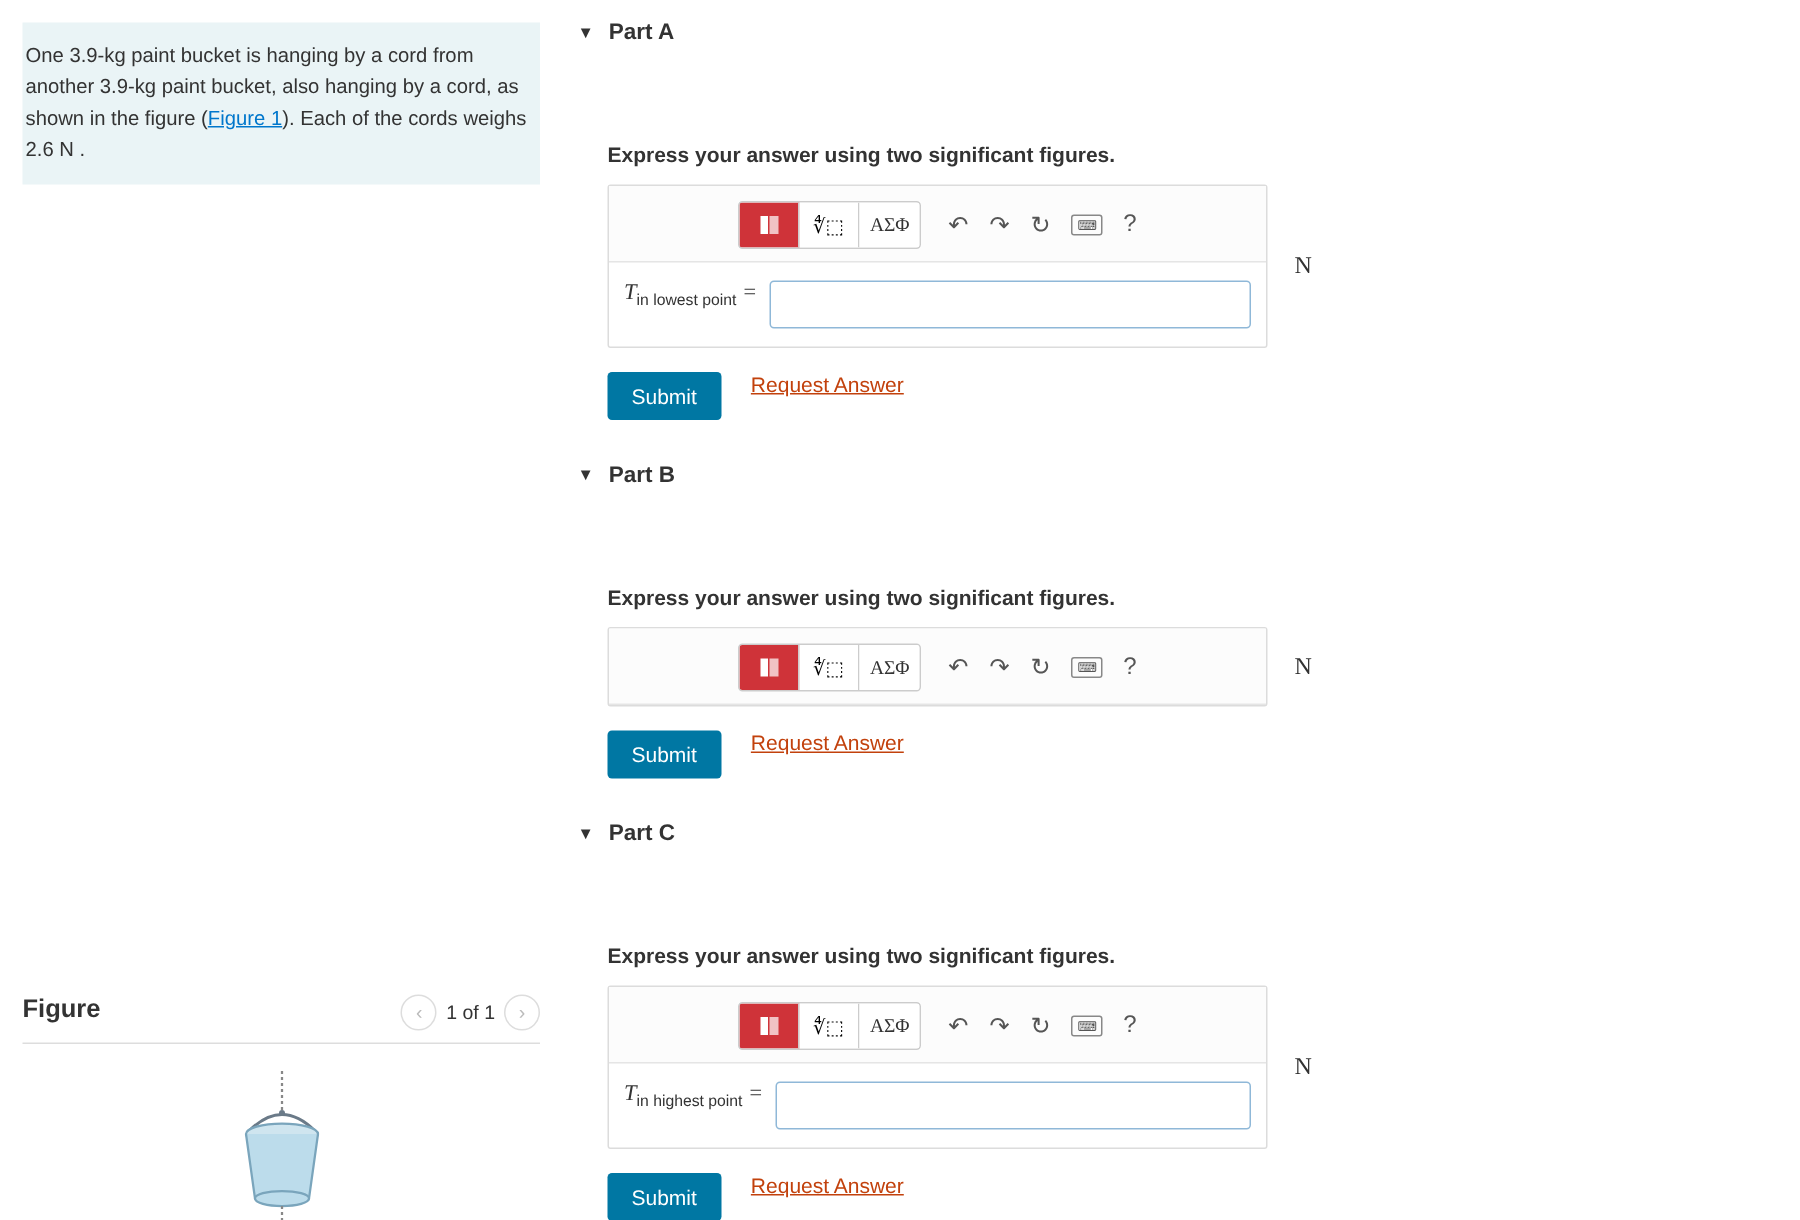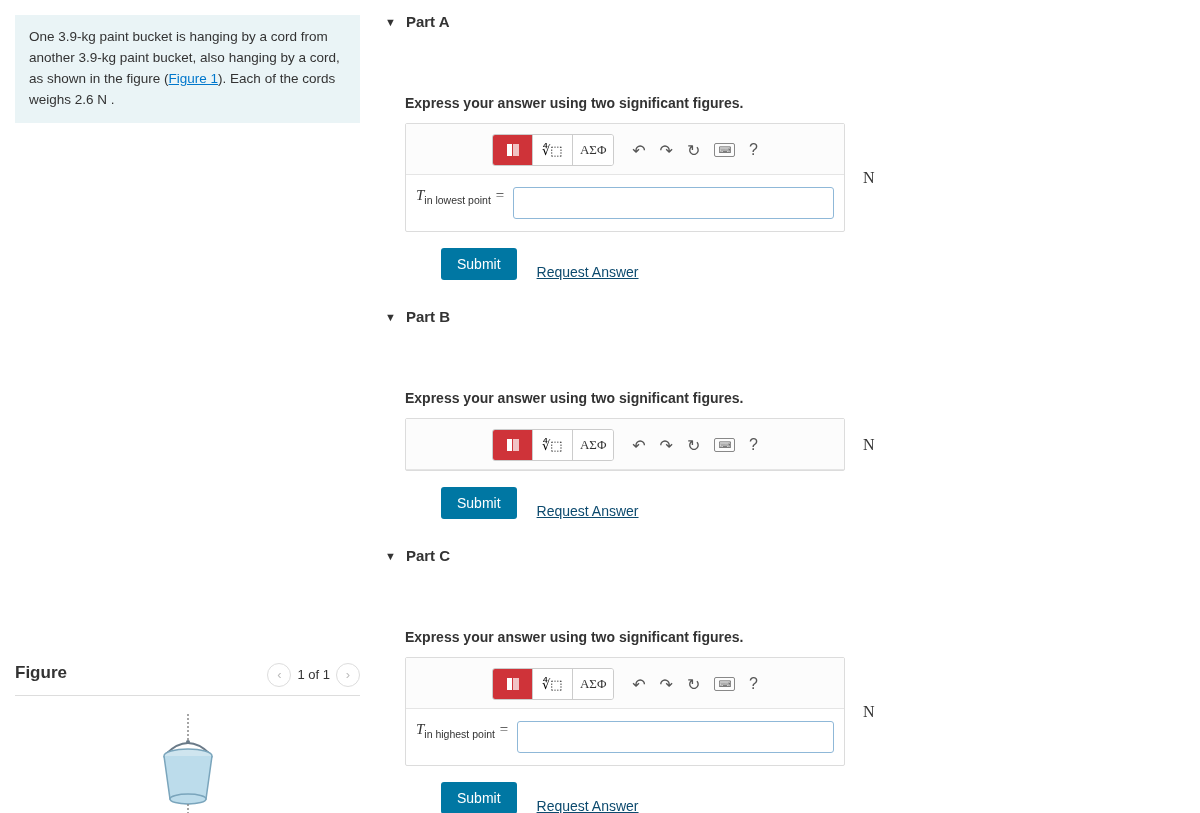--- a/index.html
+++ b/index.html
@@ -1,20 +1,20 @@
 <!DOCTYPE html>
 <html><head>
 <meta charset="utf-8">
 <style>
 * { box-sizing: border-box; margin: 0; padding: 0; }
 body { font-family: Arial, Helvetica, sans-serif; font-size: 14px; color: #333; background: #fff; }
 .page { display: flex; width: 1200px; }
 .left-col { width: 370px; padding: 15px 10px 10px 15px; }
 .right-col { flex: 1; padding: 5px 15px 15px 15px; }
-.problem-box { background: #eaf4f6; padding: 12px 14px; line-height: 1.55; font-size: 13.5px; }
+.problem-box { background: #eaf4f6; padding: 12px 2px; line-height: 1.55; font-size: 13.5px; }
 .problem-box .link { color: #0077cc; text-decoration: underline; cursor: pointer; }
 .figure-section { margin-top: 540px; }
 .figure-header { display: flex; align-items: flex-start; justify-content: space-between; border-bottom: 1px solid #ddd; padding-bottom: 8px; }
 .figure-title { font-weight: bold; font-size: 17px; }
 .fig-nav { display: flex; align-items: center; gap: 6px; font-size: 13px; }
 .nav-btn { width: 24px; height: 24px; border: 1px solid #ddd; border-radius: 50%; background: #fff; display: flex; align-items: center; justify-content: center; color: #bbb; cursor: pointer; }
 .bucket-svg { margin: 18px auto 0; display: block; }
 .part-header { display: flex; align-items: center; gap: 10px; padding: 8px 0; font-weight: bold; font-size: 15px; cursor: pointer; }
 .part-header .caret { font-size: 11px; }
 .part-body { padding: 10px 0 20px 20px; }
@@ -28,23 +28,23 @@
 .tool-btn:last-child { border-right: none; }
 .tool-btn.flag { background: #cf3339; color: #fff; }
 .toolbar-right { display: flex; gap: 14px; align-items: center; margin-left: 18px; }
 .icon-btn { cursor: pointer; color: #555; font-size: 16px; }
 .kb-icon { border: 1px solid #888; font-size: 9px; padding: 1px 3px; border-radius: 2px; letter-spacing: -0.5px;}
 .input-row { display: flex; align-items: flex-start; padding: 12px 10px; gap: 8px; }
 .var-label { font-style: italic; font-family: 'Times New Roman', serif; font-size: 15px; }
 .var-label .sub { font-size: 0.7em; vertical-align: sub; font-style: normal; font-family: Arial; }
 .answer-input { flex: 1; height: 32px; border: 1px solid #8fb8d8; border-radius: 3px; padding: 0 6px; font-size: 14px; }
 .unit { font-family: 'Times New Roman', serif; font-size: 16px; padding: 0 6px; }
-.action-row { display: flex; align-items: flex-end; gap: 20px; margin-left: 36px; }
+.action-row { display: flex; align-items: flex-start; gap: 20px; }
 .submit-btn { background: #0077a3; color: #fff; border: none; border-radius: 3px; padding: 8px 16px; font-size: 14px; cursor: pointer; }
-.request-link { color: #0c4a6e; text-decoration: underline; font-size: 14px; cursor: pointer; }
+.request-link { color: #c2410c; text-decoration: underline; font-size: 14px; cursor: pointer; }
 .outer-row { display:flex; align-items:center; gap:12px; margin-bottom:16px;}
 .outer-row .answer-frame{margin-bottom:0;}
 </style>
 </head>
 <body>
 
 <div class="page">
   <div class="left-col">
     <div class="problem-box">
       <span>One 3.9-kg paint bucket is hanging by a cord from another 3.9-kg paint bucket, also hanging by a cord, as shown in the figure (</span><span class="link">Figure 1</span><span>). Each of the cords weighs 2.6 N .</span>

